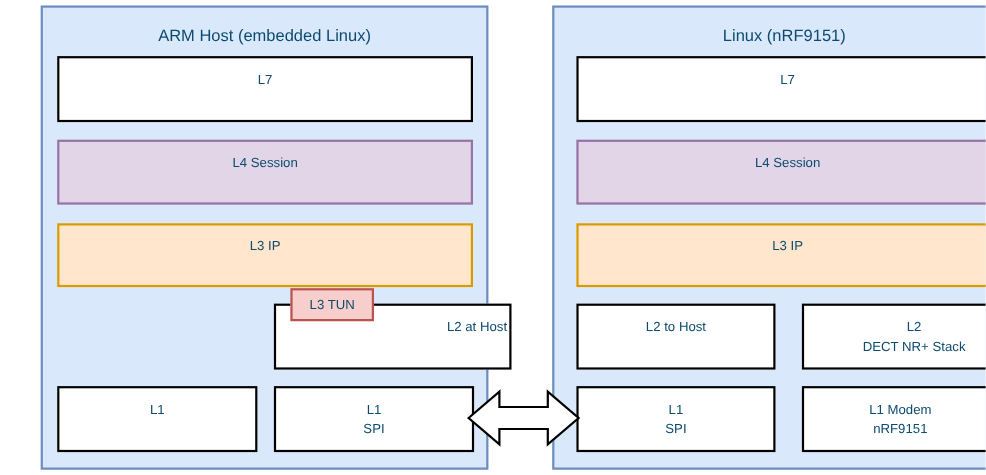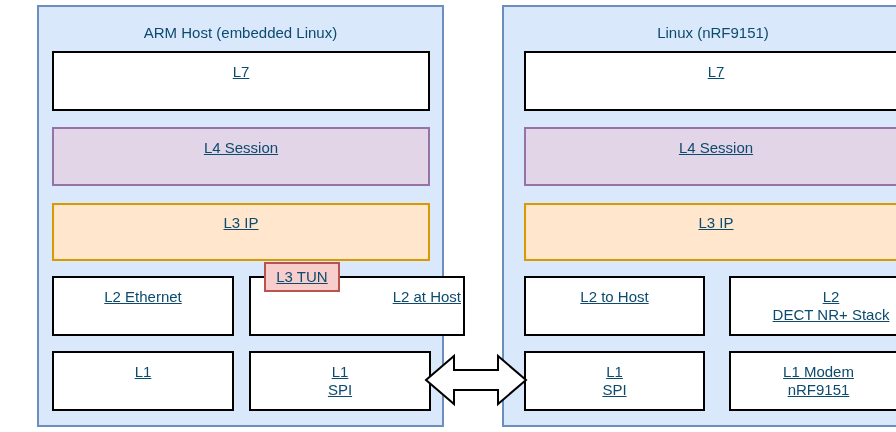--- a/index.html
+++ b/index.html
@@ -30,24 +30,23 @@
   }
   .box {
     position: absolute;
     box-sizing: border-box;
     border: 2px solid var(--box_border);
     background: var(--box_fill);
     display: flex;
     align-items: center;
     justify-content: center;
     text-align: center;
-    font-size: 15px;
+    font-size: 12px;
     line-height: 18px;
     white-space: pre-line;
-    text-decoration: underline;
   }
   .shift-up { padding-bottom: 18px; }        
   .fill-session { background: var(--session_fill); border-color: var(--session_border); }
   .fill-ip      { background: var(--ip_fill);      border-color: var(--ip_border); }
   .fill-tun     { background: var(--tun_fill);     border-color: var(--tun_border); }
 
   
   .panel-left .b-l7   { left: 13px;  top: 44px;  width: 378px; height: 60px; }
   .panel-left .b-l4   { left: 13px;  top: 120px; width: 378px; height: 59px; }
   .panel-left .b-l3   { left: 13px;  top: 196px; width: 378px; height: 58px; }
@@ -81,21 +80,20 @@
 
   <div class="panel panel-left">
     <div class="panel-title">ARM Host (embedded Linux)</div>
 
     <div class="box shift-up b-l7">L7</div>
 
     <div class="box shift-up fill-session b-l4">L4 Session</div>
 
     <div class="box shift-up fill-ip b-l3">L3 IP</div>
 
-    <div class="box shift-up b-l2a">L2 Ethernet</div>
 
     <div class="box shift-up b-l2b">L2 at Host</div>
 
     <div class="box shift-up b-l1a">L1</div>
 
     <div class="box b-l1b">L1
 SPI</div>
 
     <div class="box fill-tun b-tun">L3 TUN</div>
   </div>

